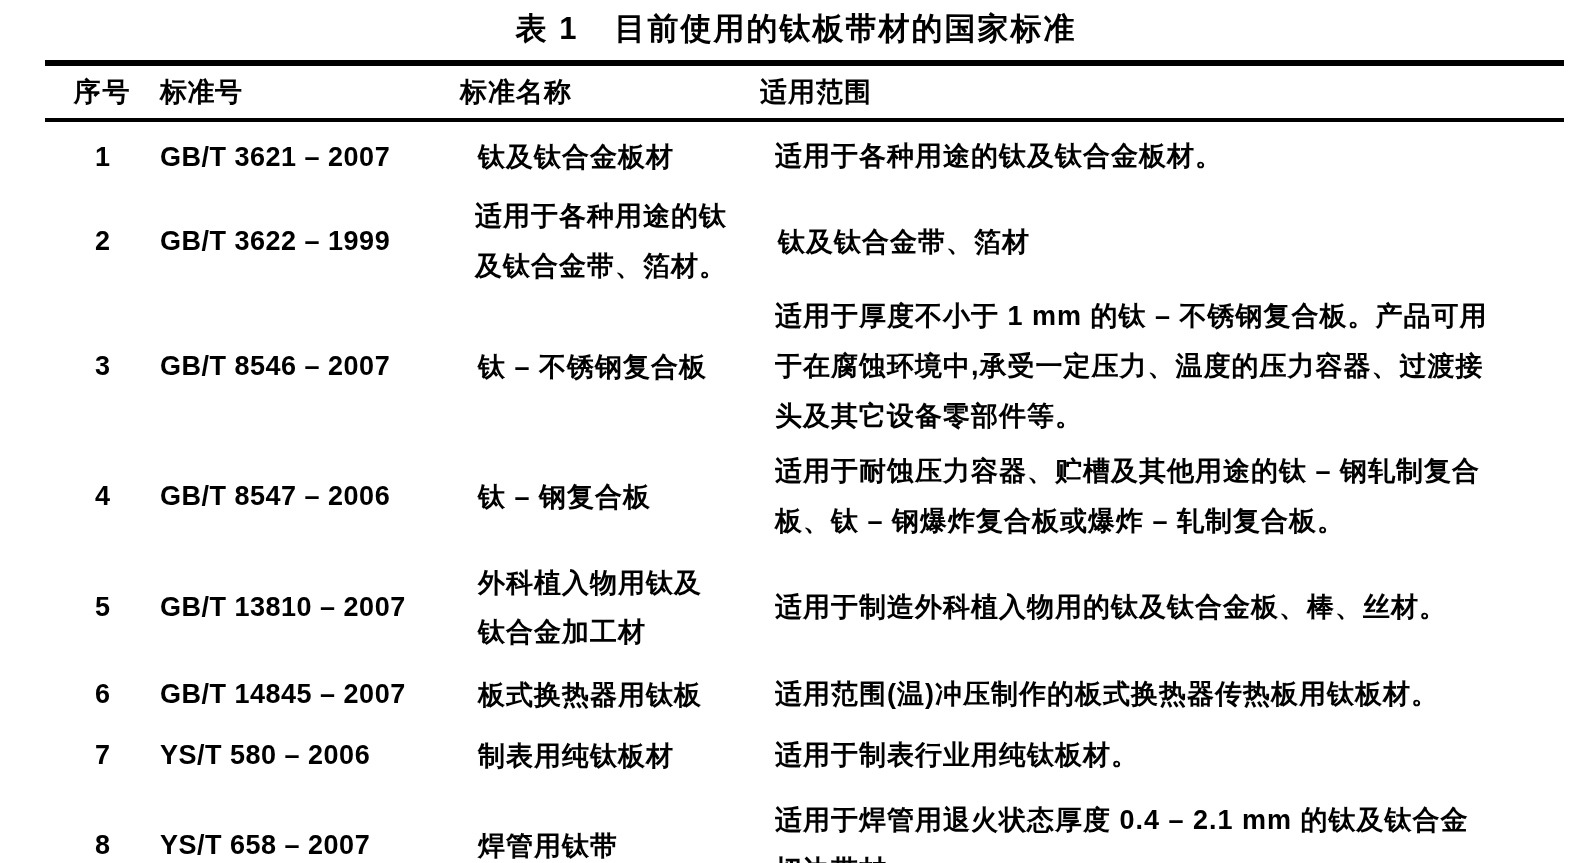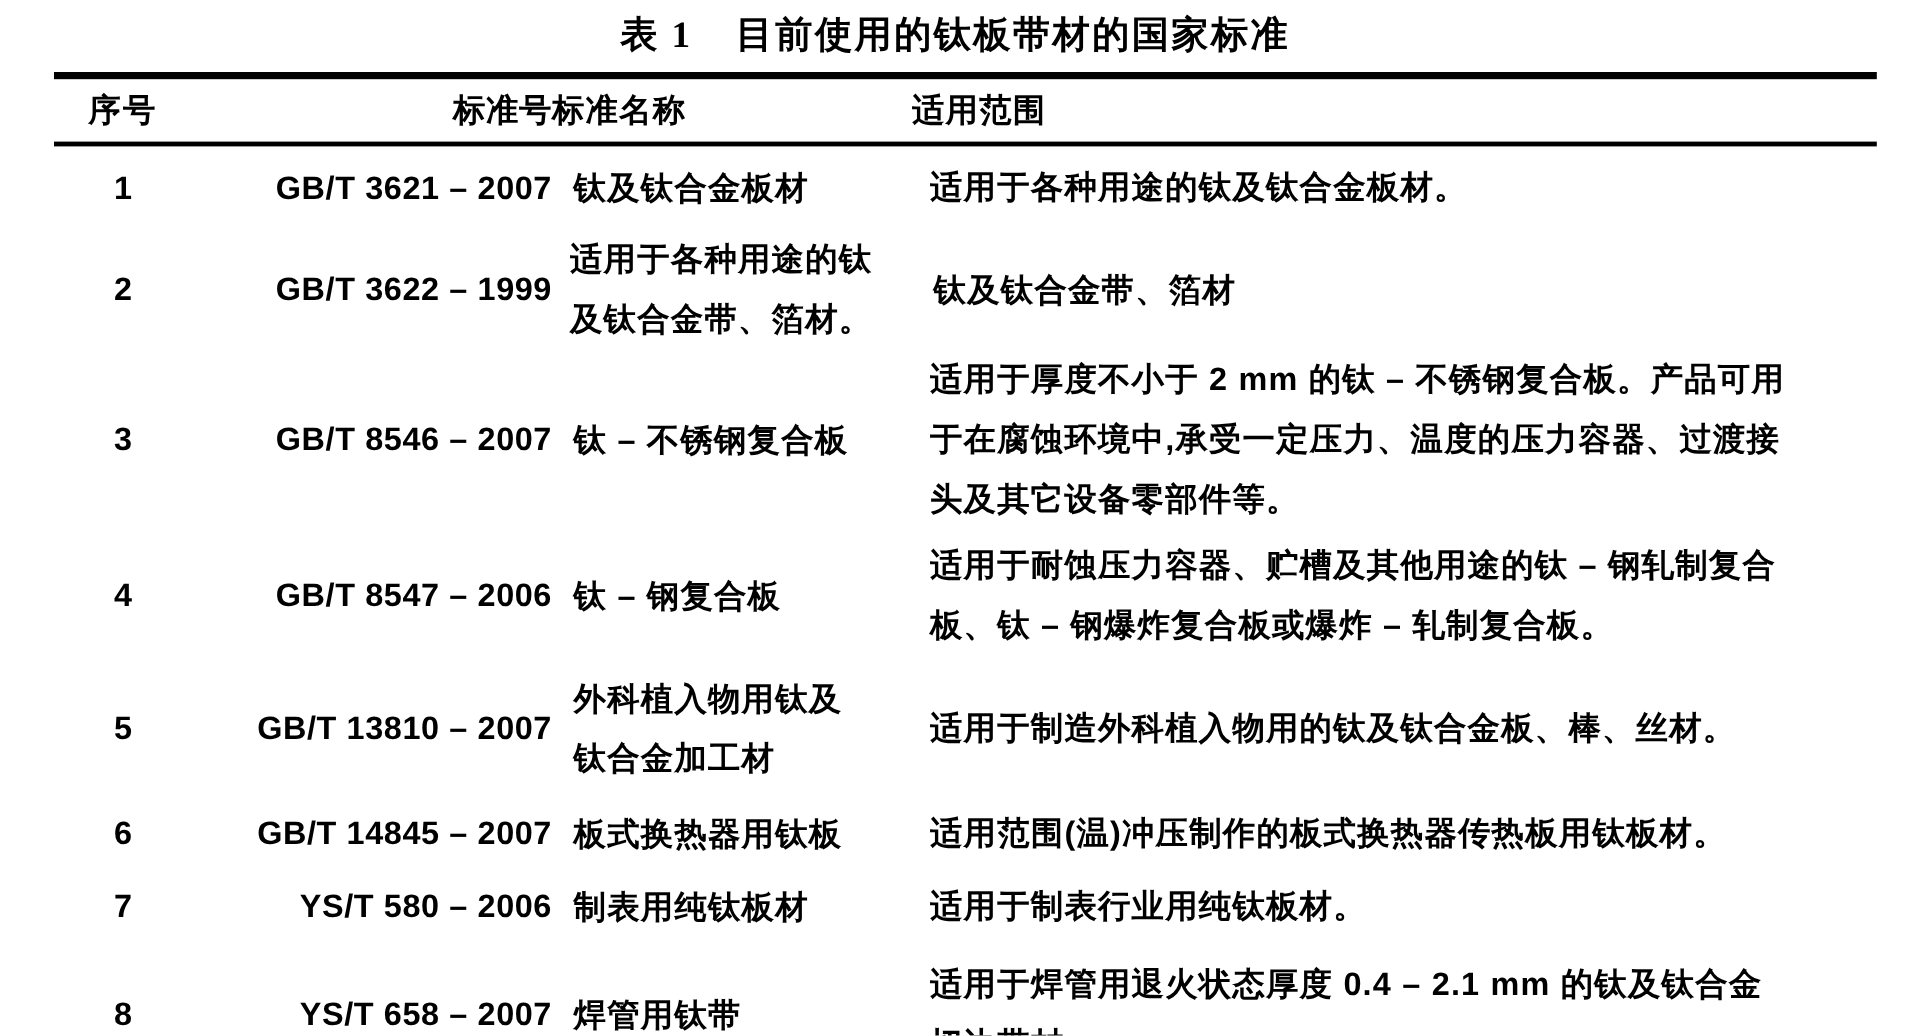--- a/index.html
+++ b/index.html
@@ -19,40 +19,40 @@
     background: #fff;
     box-sizing: border-box;
   }
   .title {
     padding-top: 8px;
     text-align: center;
     font-size: 31px;
     letter-spacing: 2px;
     white-space: nowrap;
   }
-  .title .t-label { margin-right: 36px; font-family: Liberation Serif, serif; }
+  .title .t-label { margin-right: 36px; }
   .stable {
     margin: 10px 28px 0 45px;
     border-top: 6px solid #000;
   }
   .row {
     display: grid;
     grid-template-columns: 115px 300px 300px 1fr;
     align-items: center;
   }
   .thead {
     border-bottom: 4px solid #000;
     min-height: 52px;
     font-size: 28px;
     letter-spacing: 2px;
     font-family: Liberation Serif, serif;
   }
   .cell { box-sizing: border-box; }
   .c1 { text-align: center; font-size: 27px; }
-  .c2 { text-align: right; font-size: 27px; letter-spacing: 0.5px; }
+  .c2 { text-align: left; font-size: 27px; letter-spacing: 0.5px; }
   .c3 {
     padding-left: 18px;
     font-size: 27px;
     line-height: 1.8;
     letter-spacing: 1px;
     white-space: pre-line;
   }
   .c4 {
     padding-left: 15px;
     padding-right: 8px;
@@ -105,21 +105,21 @@
       <div class="cell c1">2</div>
       <div class="cell c2">GB/T 3622 – 1999</div>
       <div class="cell c4">适用于各种用途的钛及钛合金带、箔材。</div>
       <div class="cell c3">钛及钛合金带、箔材</div>
     </div>
 
     <div class="row r3">
       <div class="cell c1">3</div>
       <div class="cell c2">GB/T 8546 – 2007</div>
       <div class="cell c3">钛 – 不锈钢复合板</div>
-      <div class="cell c4">适用于厚度不小于 2 mm 的钛 – 不锈钢复合板。产品可用
+      <div class="cell c4">适用于厚度不小于 1 mm 的钛 – 不锈钢复合板。产品可用
 于在腐蚀环境中,承受一定压力、温度的压力容器、过渡接
 头及其它设备零部件等。</div>
     </div>
 
     <div class="row r4">
       <div class="cell c1">4</div>
       <div class="cell c2">GB/T 8547 – 2006</div>
       <div class="cell c3">钛 – 钢复合板</div>
       <div class="cell c4">适用于耐蚀压力容器、贮槽及其他用途的钛 – 钢轧制复合
 板、钛 – 钢爆炸复合板或爆炸 – 轧制复合板。</div>

